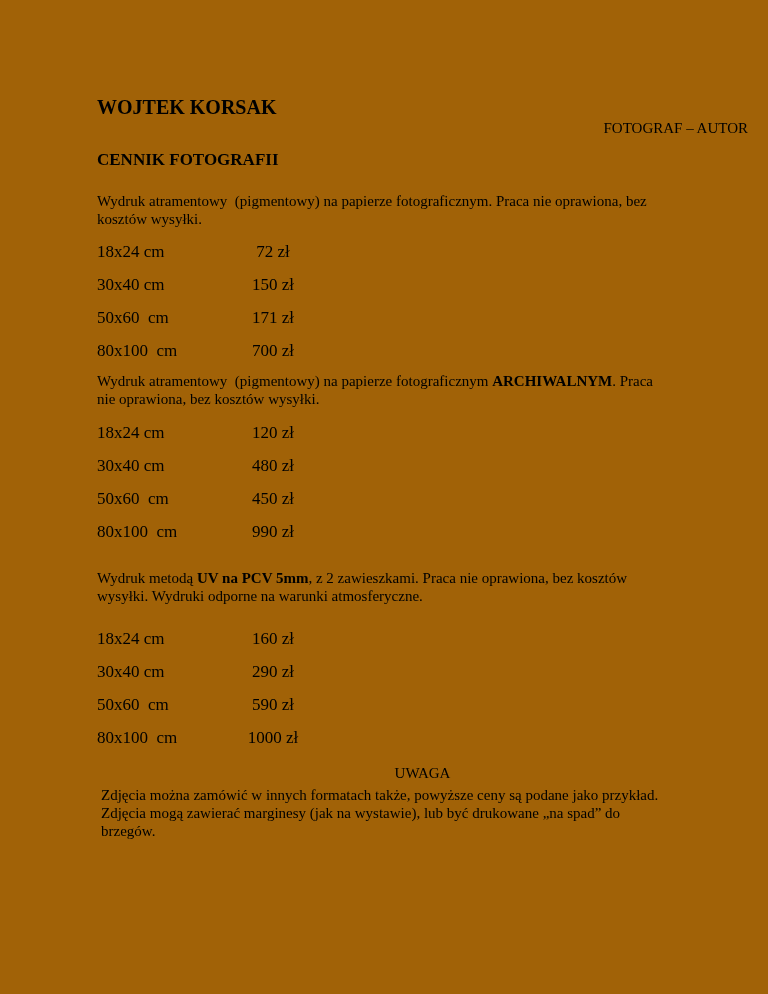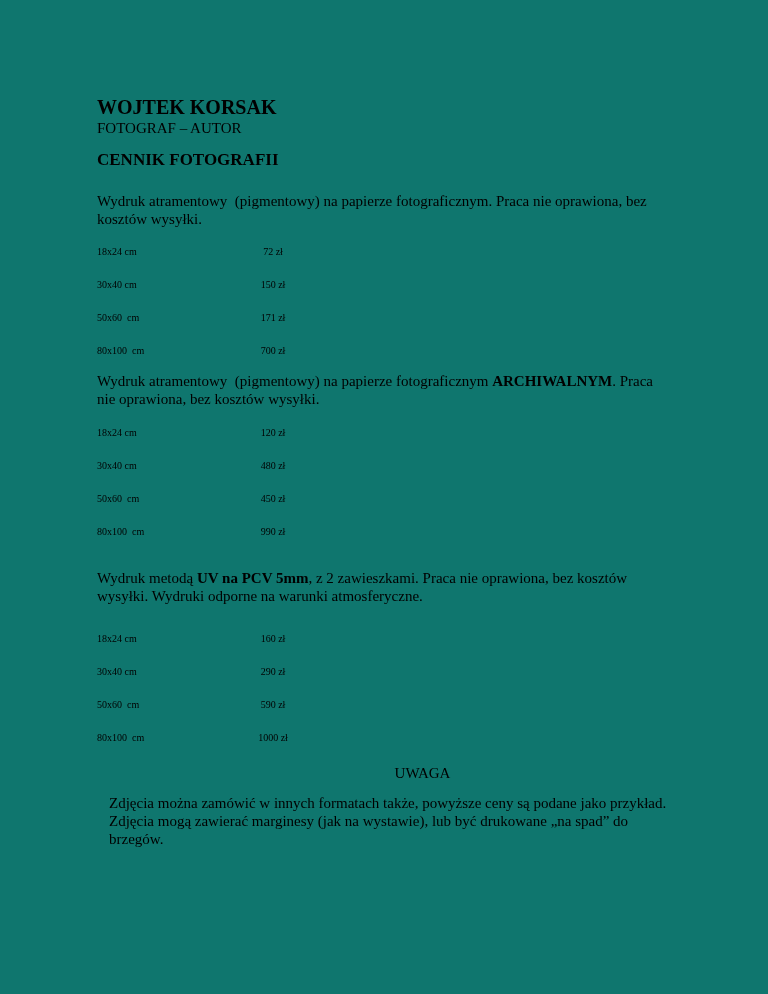--- a/index.html
+++ b/index.html
@@ -6,34 +6,35 @@
   body {
     background: #ffffff;
     font-family: "Liberation Serif", "DejaVu Serif", serif;
     color: #000000;
   }
   .page {
     position: relative;
     width: 768px;
     height: 994px;
     box-sizing: border-box;
-    background: #0f766e;
+    background: #a16207;
     padding: 96px 20px 0 97px;
     overflow: hidden;
   }
   .doc-title {
     font-size: 20px;
     line-height: 23px;
     font-weight: bold;
     margin: 0;
   }
   .doc-subtitle, .doc-phone {
     font-size: 15px;
     line-height: 18px;
     margin: 0;
+    text-align: right;
   }
   .section-heading {
     font-size: 17px;
     line-height: 20px;
     font-weight: bold;
     margin: 13px 0 0 0;
   }
   .intro {
     font-size: 15px;
     line-height: 18px;
@@ -47,21 +48,21 @@
   .price-list {
     display: flex;
     flex-direction: column;
     gap: 15px;
   }
   .price-list-1 { margin-top: 15px; }
   .price-list-2 { margin-top: 16px; }
   .price-list-3 { margin-top: 25px; }
   .price-row {
     display: flex;
-    font-size: 10px;
+    font-size: 17px;
     line-height: 18px;
   }
   .price-size {
     width: 133px;
     white-space: pre;
   }
   .price-value {
     width: 86px;
     text-align: center;
     white-space: pre;
@@ -69,21 +70,21 @@
   .note { margin-top: 17px; }
   .note-title {
     font-size: 15px;
     line-height: 18px;
     margin: 0;
     text-align: center;
   }
   .note-body {
     font-size: 15px;
     line-height: 18px;
-    margin: 12px;
+    margin: 4px;
     white-space: pre-line;
   }
 </style>
 </head>
 <body>
 
 <div class="page">
 
   <h1 class="doc-title">WOJTEK KORSAK</h1>
   <p class="doc-subtitle">FOTOGRAF – AUTOR</p>

